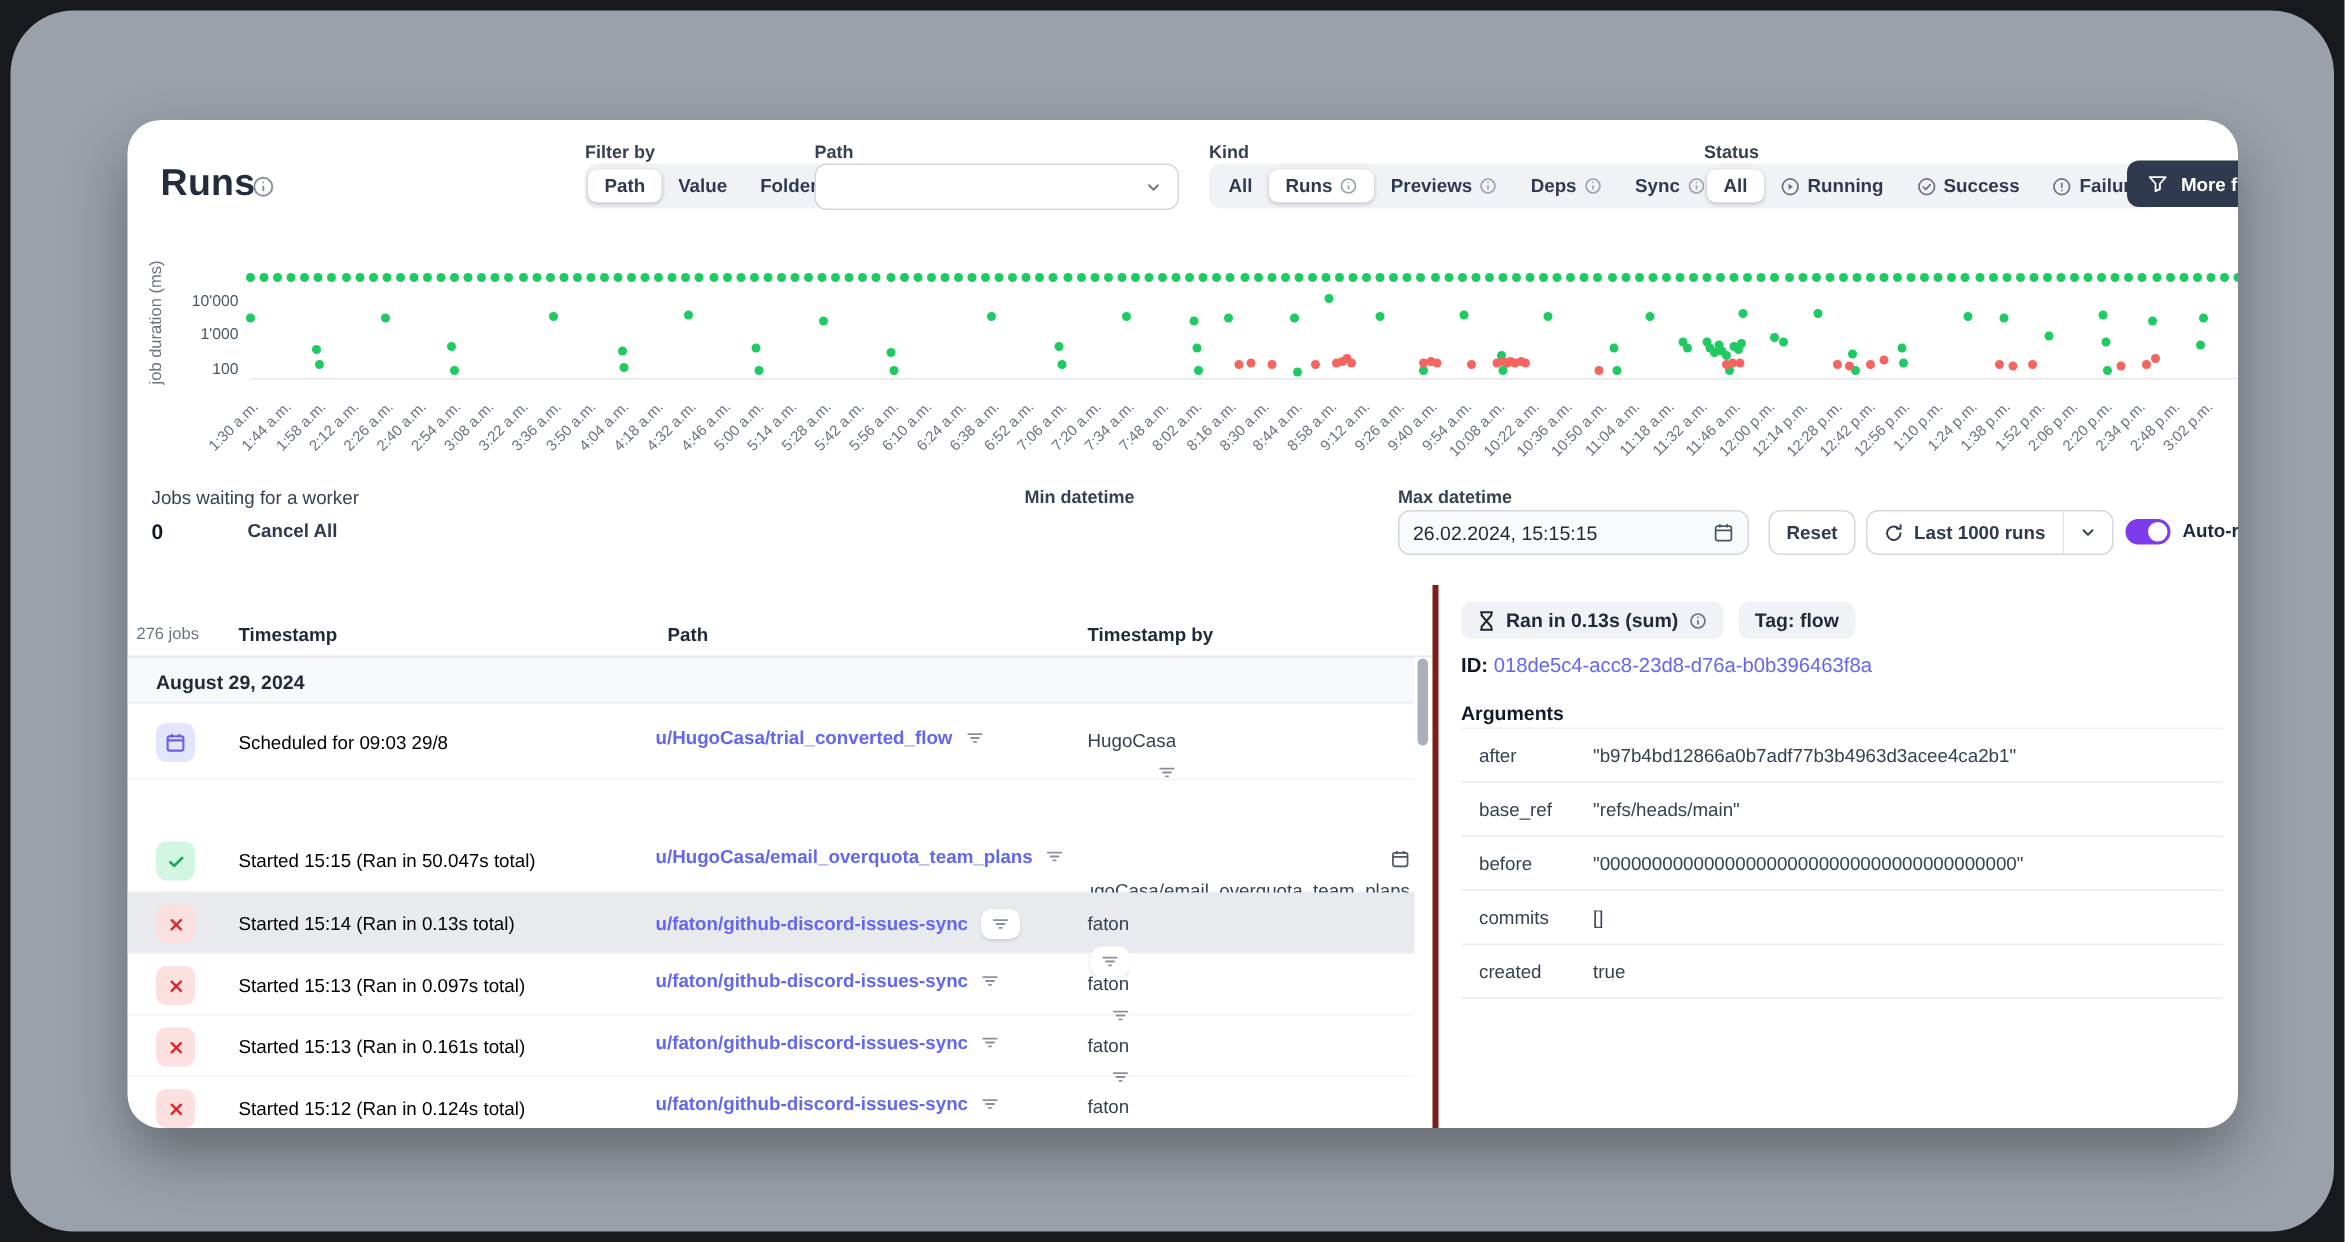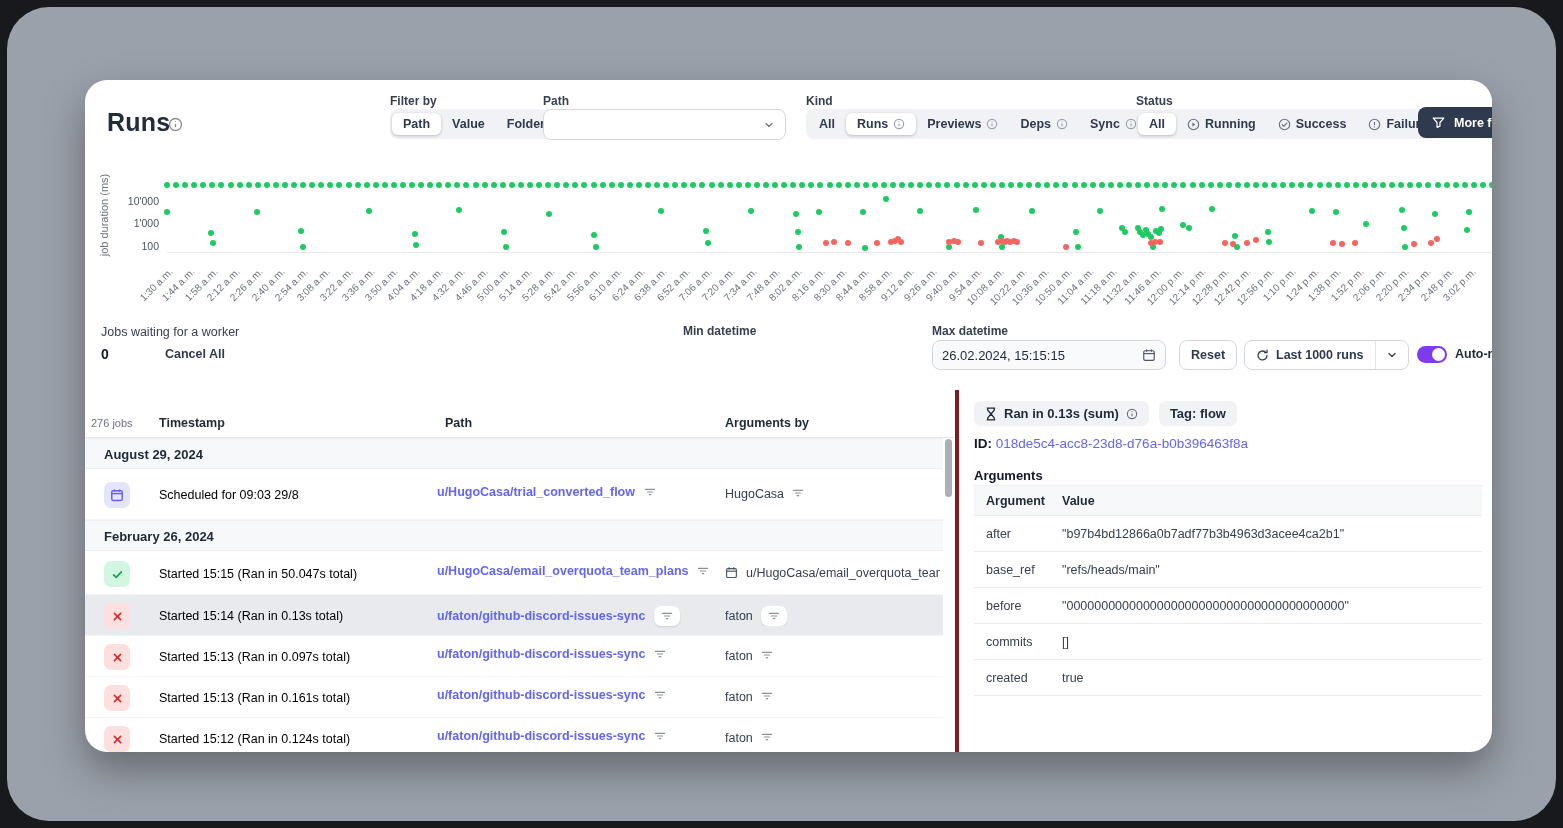--- a/index.html
+++ b/index.html
@@ -42,21 +42,21 @@
   .grouprow { position:absolute; left:0; width:858px; height:31px; background:#f7f8f9; border-top:1px solid #eceef1; border-bottom:1px solid #eceef1; font-size:13px; font-weight:700; color:#1f2937; line-height:31px; padding-left:19px; }
   .trow { position:absolute; left:0; width:858px; border-bottom:1px solid #f3f4f6; }
   .trow.sel { background:#e8eaee; }
   .badge { position:absolute; left:19px; width:26px; height:26px; border-radius:7px; display:flex; align-items:center; justify-content:center; }
   .b-sched { background:#e3e6fb; }
   .b-ok { background:#d2f6e1; }
   .b-fail { background:#fcdfdf; }
   .ts { position:absolute; left:74px; font-size:12.5px; color:#000000; white-space:nowrap; }
   .pathcell { position:absolute; left:352px; display:flex; align-items:center; gap:9px; white-space:nowrap; }
   .pathlink { font-size:12.5px; font-weight:700; color:#6366f1; cursor:pointer; }
-  .trigcell { position:absolute; left:640px; display:flex; align-items:flex-start; gap:8px; font-size:12.5px; color:#374151; white-space:nowrap; overflow:hidden; max-width:215px; }
+  .trigcell { position:absolute; left:640px; display:flex; align-items:flex-end; gap:8px; font-size:12.5px; color:#374151; white-space:nowrap; overflow:hidden; max-width:215px;flex-direction:column; }
   .fpill { display:inline-flex; align-items:center; justify-content:center; background:#fff; border-radius:7px; padding:4px 7px; box-shadow:0 1px 2px rgba(15,23,42,.12); }
   .scrollbar { position:absolute; left:860px; top:26px; width:7px; bottom:4px; }
   .thumb { position:absolute; left:0; top:3px; width:7px; height:58px; background:#aab0ba; border-radius:4px; }
 
   
   .panel { position:absolute; left:870px; right:0; top:0; bottom:0; border-left:4px solid #7f1d1d; }
   .badges { position:absolute; left:15px; top:11px; display:flex; gap:10px; }
   .chip { display:inline-flex; align-items:center; gap:7px; background:#f1f2f5; border-radius:7px; padding:5px 11px; font-size:13px; font-weight:700; color:#1f2937; white-space:nowrap; }
   .idline { position:absolute; left:15px; top:46px; font-size:13.5px; white-space:nowrap; }
   .idline b { font-weight:700; color:#111827; }
@@ -517,21 +517,21 @@
       </div>
   <div class="small-label" style="left:1370px; top:267px; font-weight:600; color:#1f2937; width:37px; overflow:hidden; white-space:nowrap;">Auto-refresh</div>
 
   <div class="main">
 
     <div class="jobs">
       <div class="thead">
         <span class="cnt">276 jobs</span>
         <span class="h" style="left:74px;">Timestamp</span>
         <span class="h" style="left:360px;">Path</span>
-        <span class="h" style="left:640px;">Arguments by</span>
+        <span class="h" style="left:640px;">Timestamp by</span>
       </div>
 
       <div class="grouprow" style="top:28px;">August 29, 2024</div>
 
       <div class="trow" style="top:60px; height:50px;">
         <span class="badge b-sched" style="top:12px;">
           <svg width="14" height="14" viewBox="0 0 16 16" fill="none" stroke="#6d5ce8" stroke-width="1.6">
                 <rect x="2" y="3.2" width="12" height="11" rx="1.6"></rect>
                 <line x1="2" y1="6.4" x2="14" y2="6.4"></line>
                 <line x1="5.2" y1="1.6" x2="5.2" y2="4.2"></line>
@@ -550,21 +550,20 @@
         <span class="trigcell" style="top:17px;">
           <span>HugoCasa</span>
           <svg class="gray-ic" width="12" height="12" viewBox="0 0 16 16" fill="none" stroke="currentColor" stroke-width="1.6" stroke-linecap="round">
                 <line x1="2" y1="4.5" x2="14" y2="4.5"></line>
                 <line x1="4.5" y1="8" x2="11.5" y2="8"></line>
                 <line x1="7" y1="11.5" x2="9" y2="11.5"></line>
               </svg>
         </span>
       </div>
 
-      <div class="grouprow" style="top:110px;">February 26, 2024</div>
 
       <div class="trow" style="top:142px; height:43px;">
         <span class="badge b-ok" style="top:9px;">
           <svg width="13" height="13" viewBox="0 0 16 16" fill="none" stroke="#17a65a" stroke-width="2.2" stroke-linecap="round" stroke-linejoin="round">
                 <polyline points="3.2 8.4 6.4 11.4 12.8 4.8"></polyline>
               </svg>
         </span>
         <span class="ts" style="top:15px;">Started 15:15 (Ran in 50.047s total)</span>
         <span class="pathcell" style="top:12px;">
           <a class="pathlink">u/HugoCasa/email_overquota_team_plans</a>
@@ -710,24 +709,20 @@
               </svg>
         </span>
         <span class="chip">Tag: flow</span>
       </div>
       <div class="idline">
         <b>ID:</b>
         <a>018de5c4-acc8-23d8-d76a-b0b396463f8a</a>
       </div>
       <div class="argtitle">Arguments</div>
       <div class="argtable">
-        <div class="argrow head">
-          <span class="argname">Argument</span>
-          <span class="argval">Value</span>
-        </div>
         <div class="argrow">
               <span class="argname">after</span>
               <span class="argval">"b97b4bd12866a0b7adf77b3b4963d3acee4ca2b1"</span>
             </div>
         <div class="argrow">
               <span class="argname">base_ref</span>
               <span class="argval">"refs/heads/main"</span>
             </div>
         <div class="argrow">
               <span class="argname">before</span>

